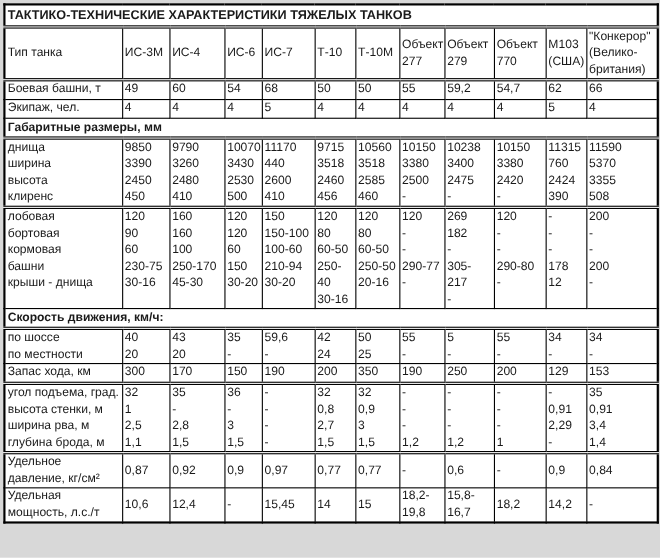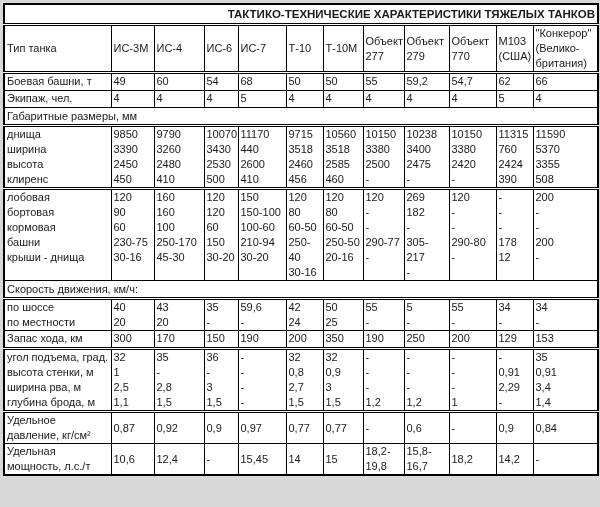--- a/index.html
+++ b/index.html
@@ -23,33 +23,33 @@
   .tanks th, .tanks td {
     border:1px solid #000;
     padding:0 2px;
     text-align:left;
     vertical-align:top;
     font-weight:normal;
     overflow:hidden;
     height:16px;
   }
   tr.title-row th {
-    text-align:right;
+    text-align:left;
     font-weight:bold;
     font-size:11.5px;
     height:18px;
     vertical-align:middle;
   }
   tr.header-row th {
     height:44px;
     vertical-align:middle;
   }
   tr.sep td, tr.sep th { border-top:3px double #000; }
   td.section-cell {
-    font-weight:normal;
+    font-weight:bold;
     height:16px;
     vertical-align:middle;
   }
   tr.vmid td { vertical-align:middle; height:30px; }
   tr.vmid td.lbl-cell { vertical-align:middle; }
   .cell-line { white-space:normal; }
 </style>
 </head>
 <body>
 

